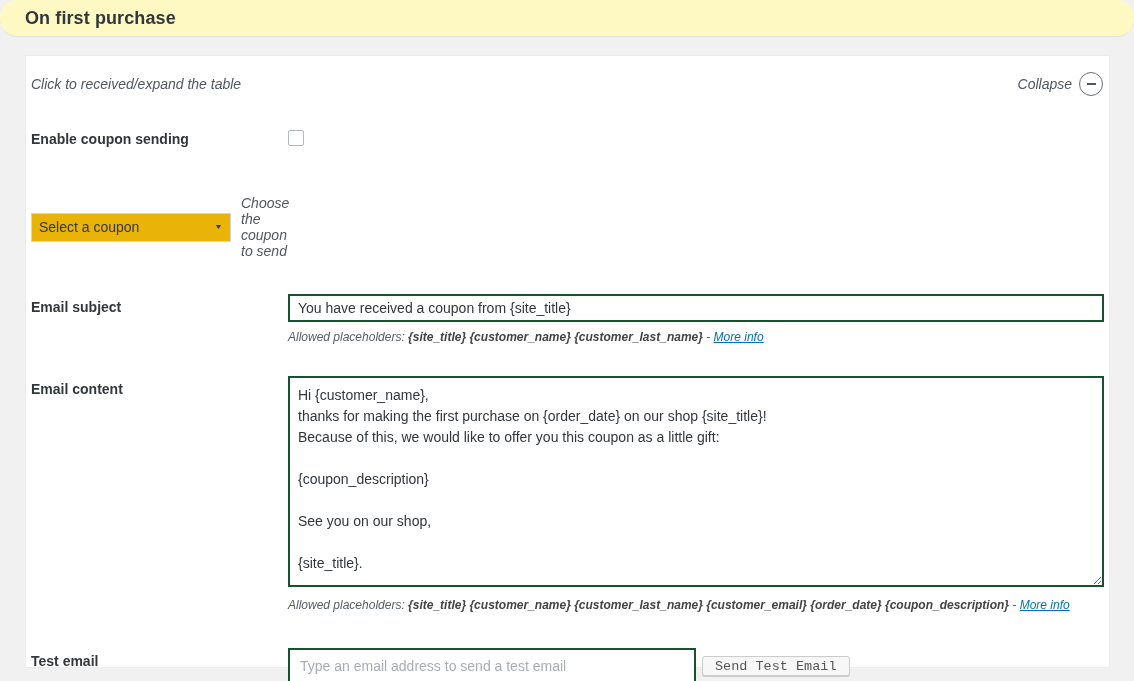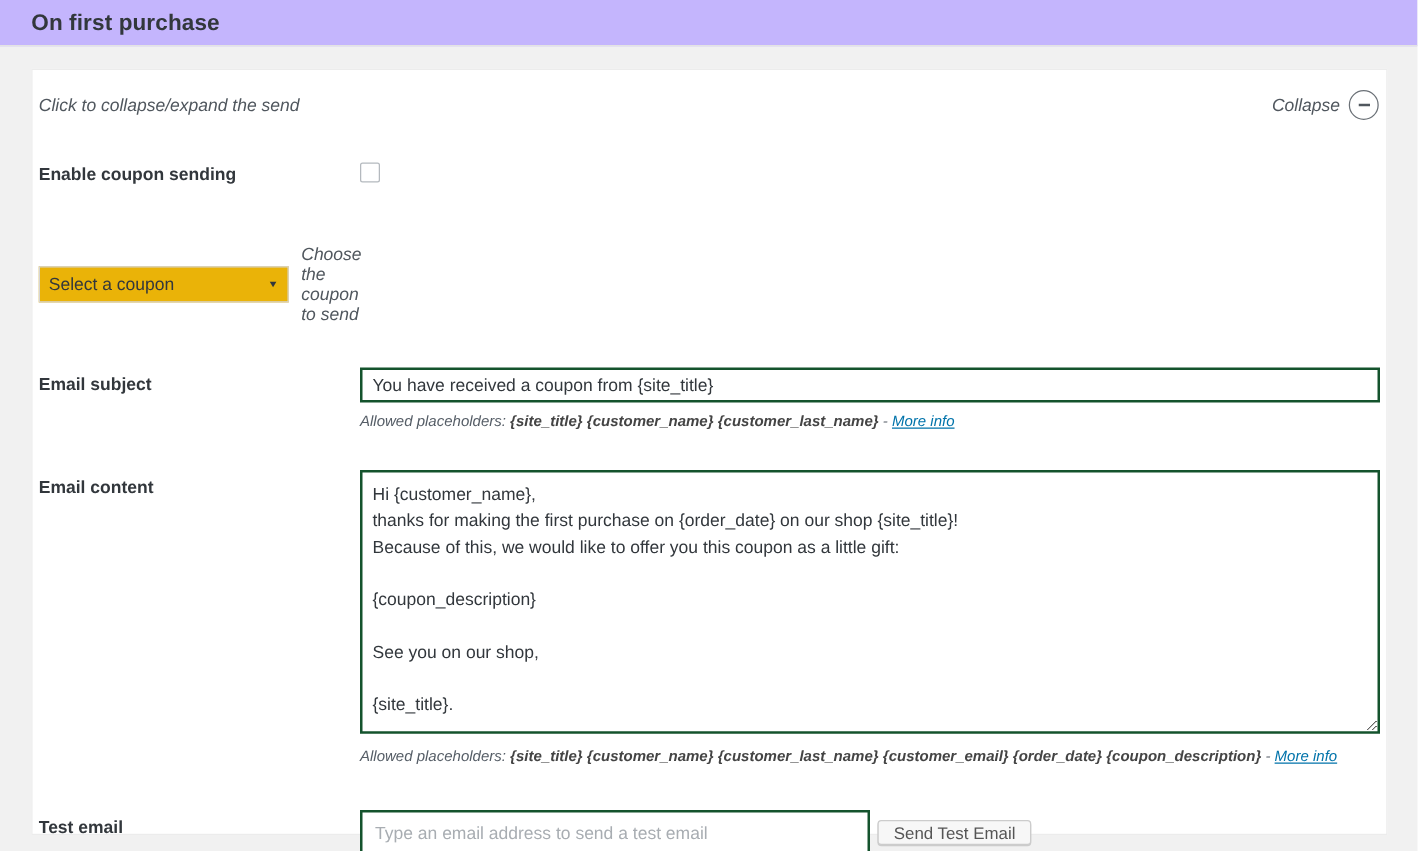--- a/index.html
+++ b/index.html
@@ -7,25 +7,26 @@
   body {
     font-family: "Liberation Sans", sans-serif;
     background: #f1f1f1;
     color: #32373c;
     font-size: 14px;
     overflow: hidden;
   }
   
   .titlebar {
     height: 37px;
-    background: #c4b5fd;
+    background: #fef9c3;
     border-bottom: 1px solid #e3e3e3;
     display: flex;
     align-items: center;
     padding-left: 25px;
+    border-radius: 17px;
   }
   .titlebar h1 {
     font-size: 18px;
     font-weight: 700;
     color: #32373c;
     letter-spacing: 0.1px;
   }
   
   .panel {
     margin: 18px 24px 0 25px;
@@ -165,21 +166,21 @@
   }
   .help b { font-weight: 700; color: #444; }
   .help a {
     color: #0073aa;
     text-decoration: underline;
     cursor: pointer;
   }
   
   .row-test .field-inline { gap: 6px; }
   .wp-button {
-    font-family: Liberation Sans, sans-serif;
+    font-family: Liberation Mono, monospace;
     height: 20px;
     padding: 0 12px;
     background: #f7f7f7;
     border: 1px solid #cccccc;
     border-radius: 3px;
     box-shadow: 0 1px 0 #cccccc;
     color: #555555;
     font-size: 13.5px;
     cursor: pointer;
   }
@@ -187,21 +188,21 @@
 </head>
 <body>
 
 <div class="titlebar">
   <h1>On first purchase</h1>
 </div>
 
 <div class="panel">
 
   <div class="collapse-row">
-    <span class="hint-italic">Click to collapse/expand the send</span>
+    <span class="hint-italic">Click to received/expand the table</span>
     <span class="collapse-right">
       <span class="hint-italic">Collapse</span>
       <span class="minus-circle">
           <span class="bar"></span>
         </span>
     </span>
   </div>
 
   <div class="row row-enable">
     <div class="label">Enable coupon sending</div>

